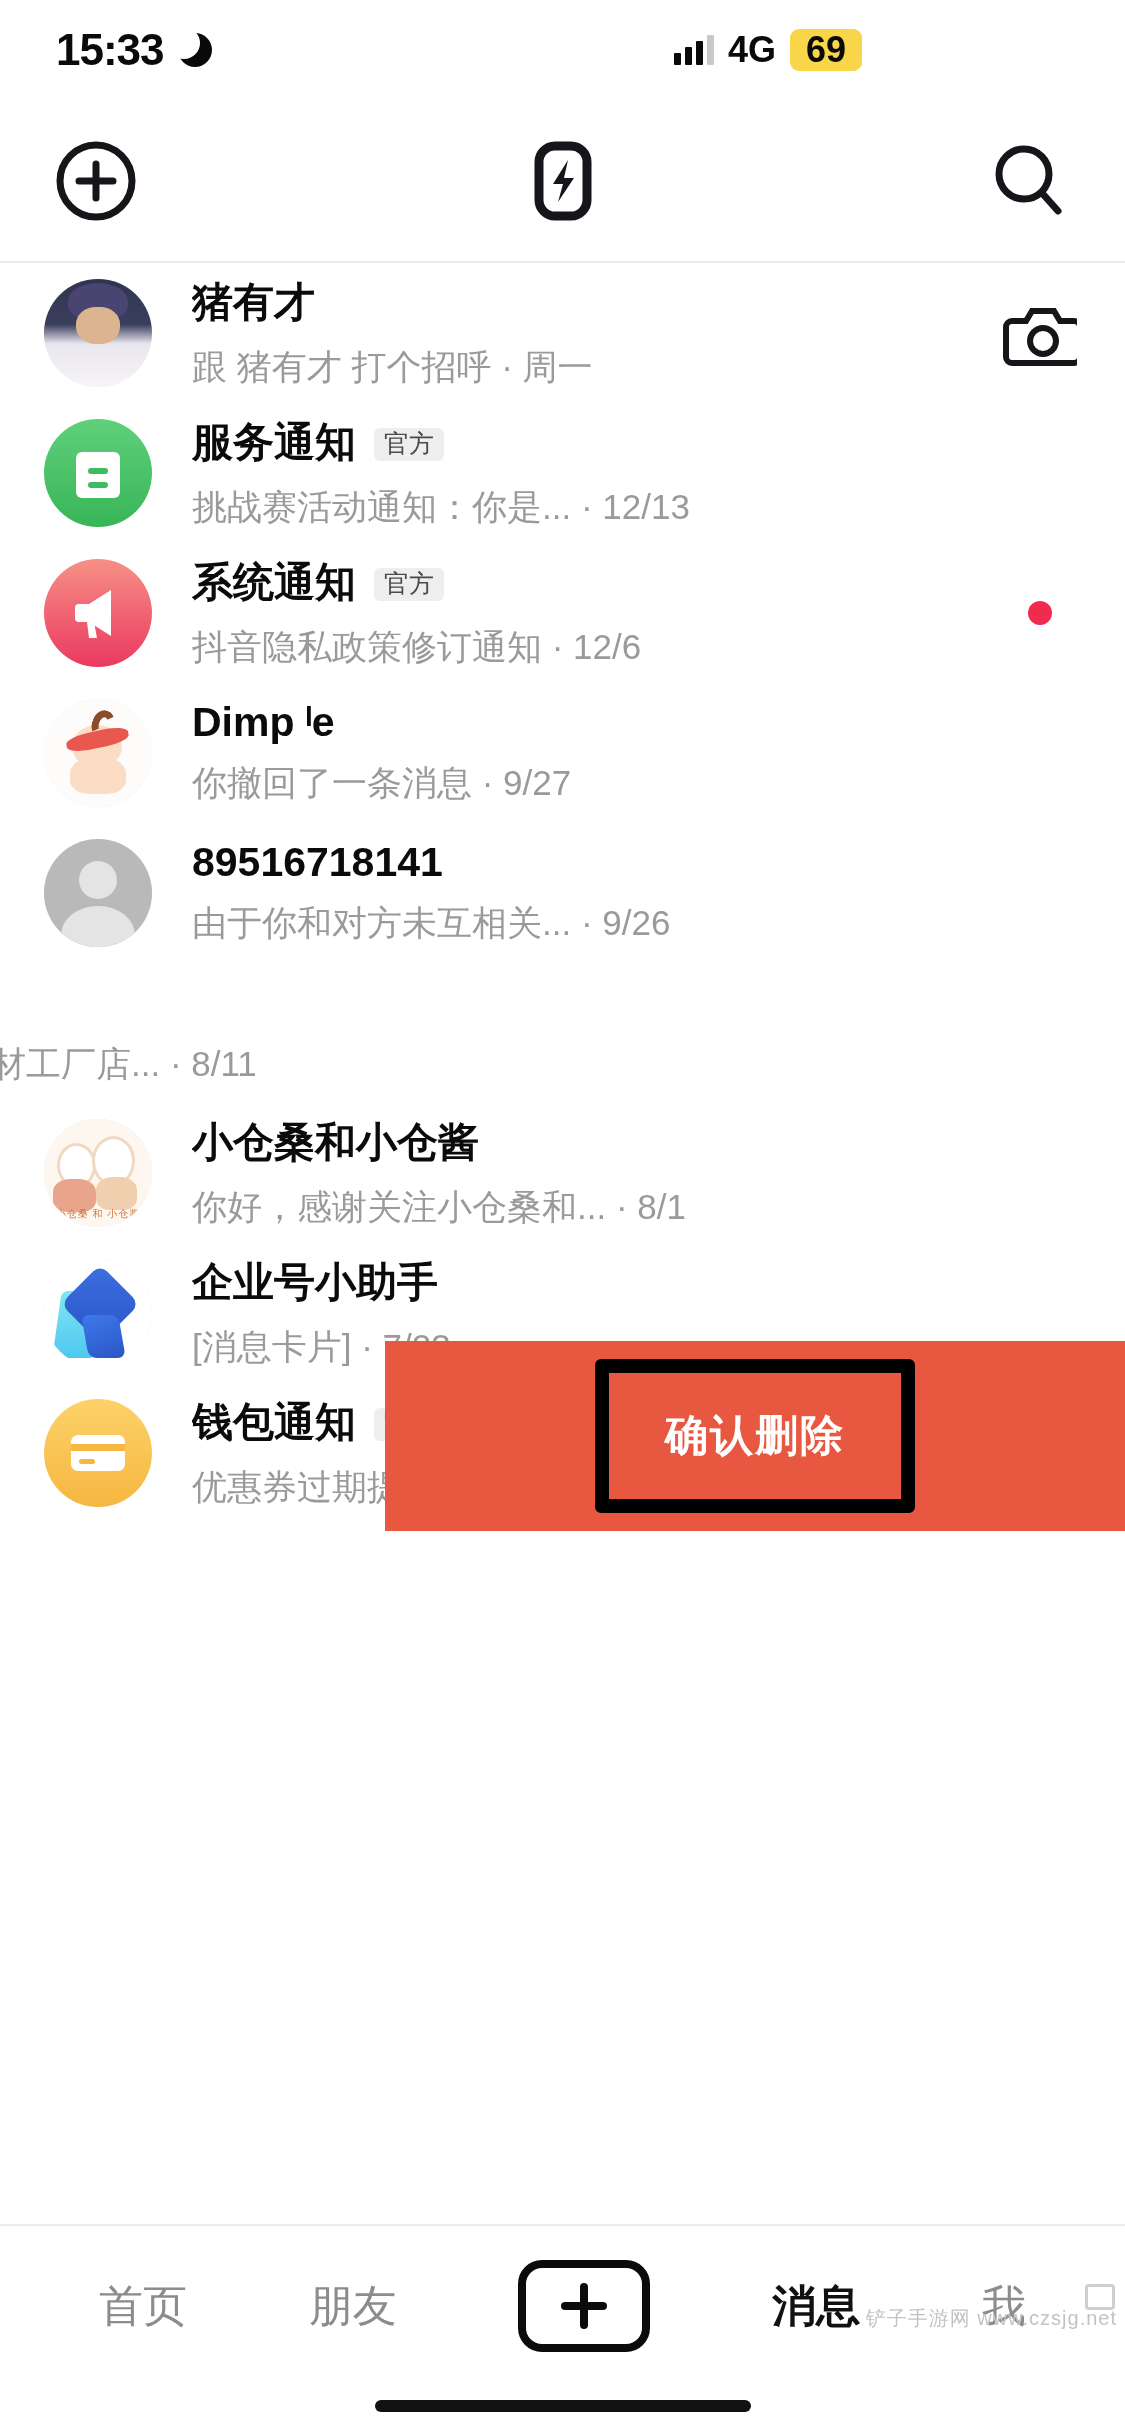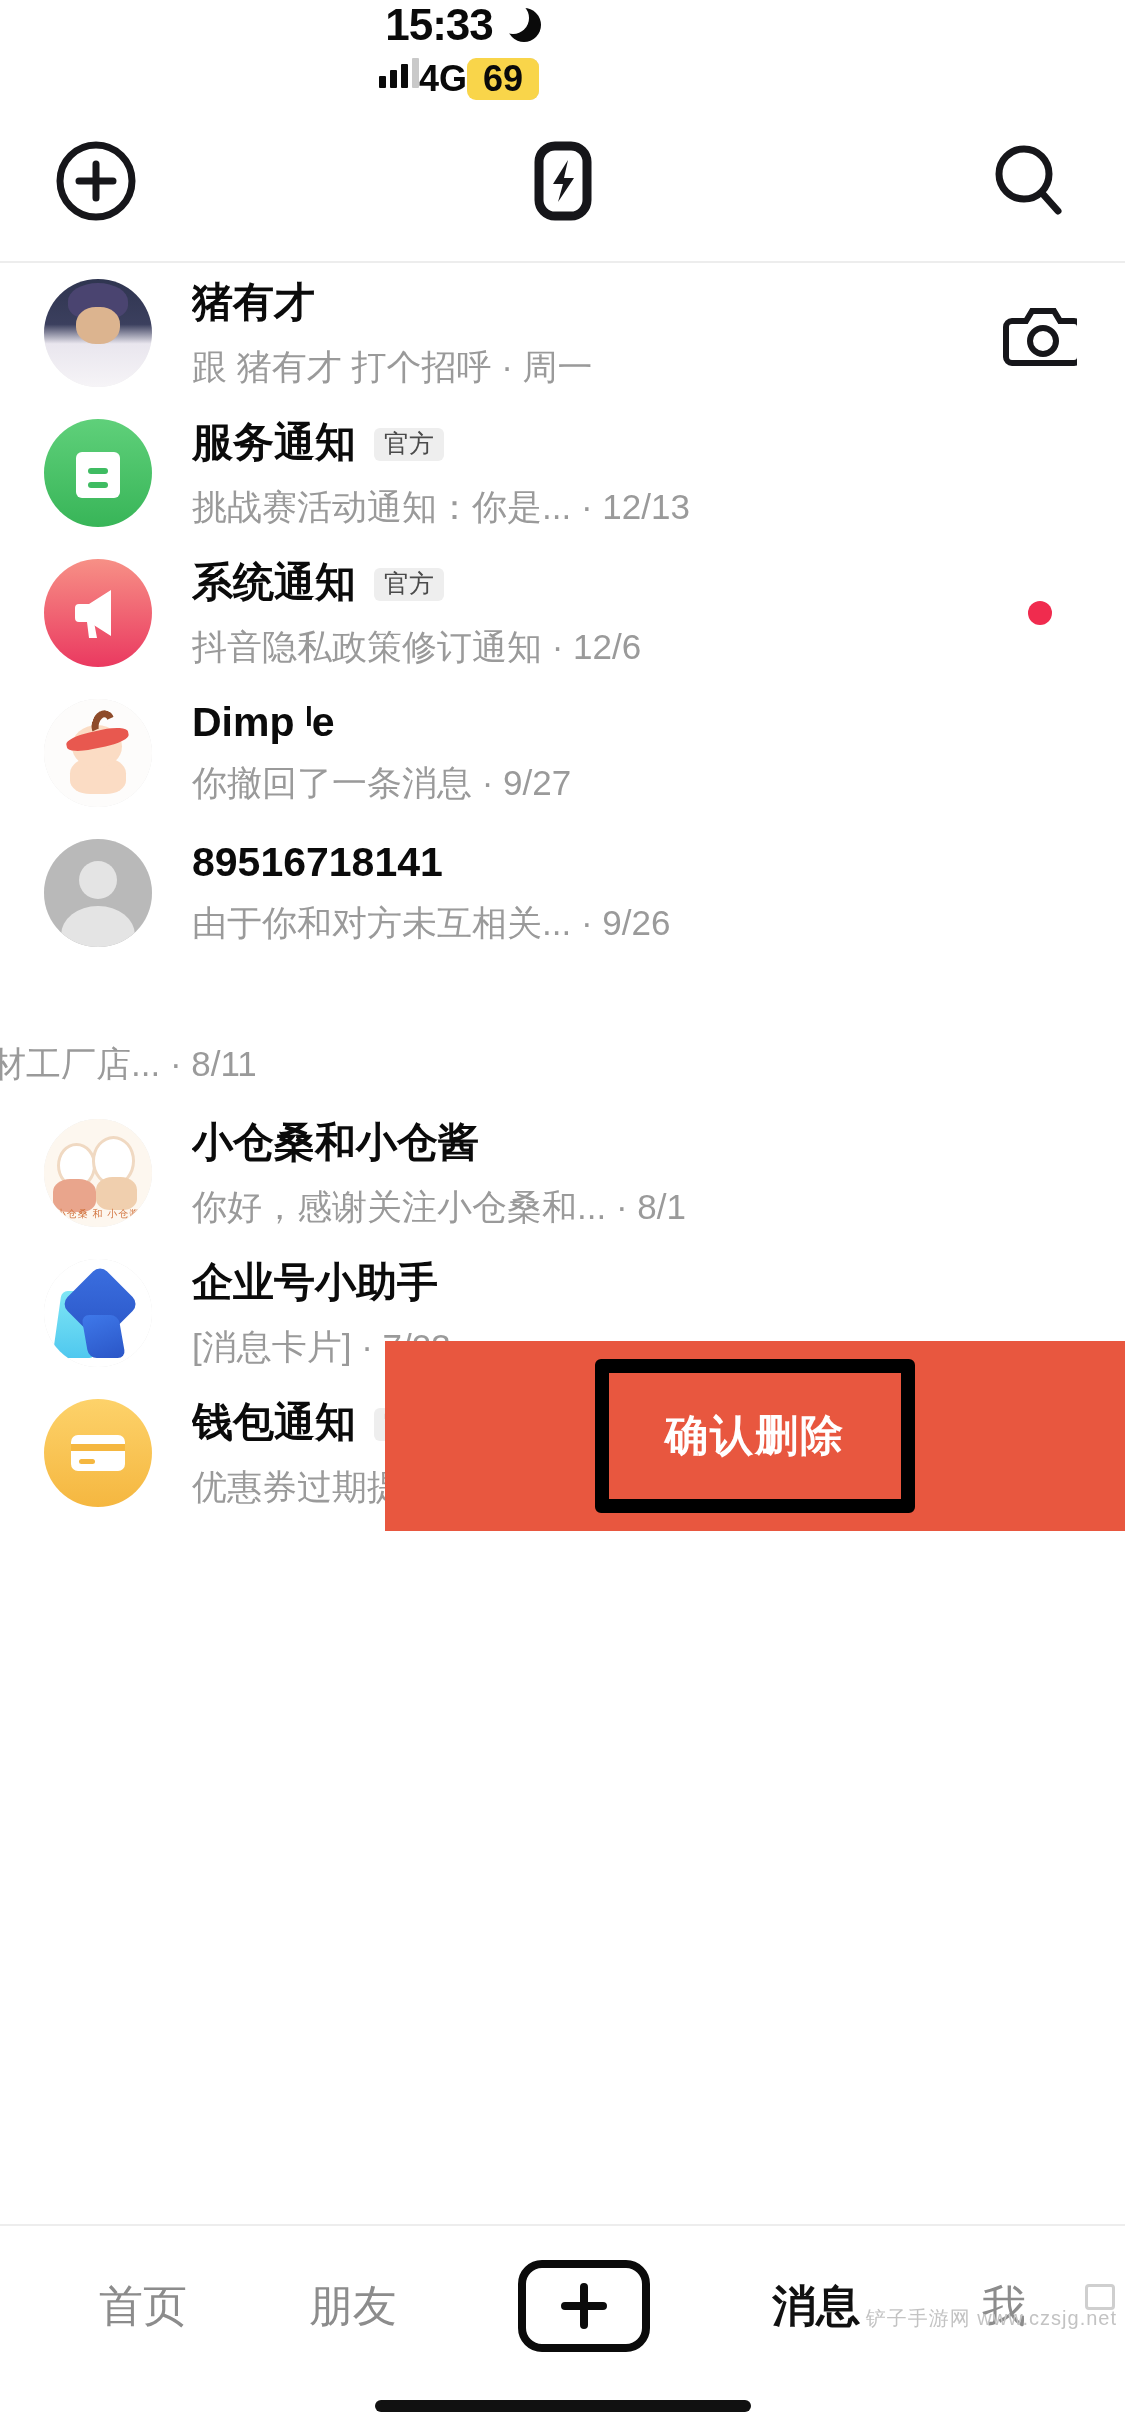--- a/index.html
+++ b/index.html
@@ -8,34 +8,33 @@
     font-family:"Liberation Sans","DejaVu Sans",sans-serif;
     background:#ffffff; overflow:hidden;
   }
   .phone { position:relative; width:1125px; height:2436px; background:#fff; }
 
   
   .statusbar {
     position:absolute; top:0; left:0; width:926px; height:100px;
     display:flex; align-items:center; justify-content:space-between;
     padding:0 56px;
-    flex-direction:column;
   }
   .sb-left { display:flex; align-items:center; gap:14px; }
   .sb-time { font-size:44px; font-weight:700; color:#0a0a0a; letter-spacing:-1px; }
   .moon-icon { width:34px; height:34px; position:relative; }
   .moon-icon:before {
     content:""; position:absolute; inset:0; border-radius:50%;
     background:#0a0a0a;
   }
   .moon-icon:after {
     content:""; position:absolute; left:-10px; top:-6px;
     width:32px; height:32px; border-radius:50%; background:#fff;
   }
-  .sb-right { display:flex; align-items:flex-start; }
+  .sb-right { display:flex; align-items:center; gap:14px; }
   .bars { display:flex; align-items:flex-end; gap:4px; height:30px; }
   .bars i { display:block; width:7px; background:#0a0a0a; border-radius:1px; }
   .bars i:nth-child(1){height:12px}
   .bars i:nth-child(2){height:18px}
   .bars i:nth-child(3){height:24px}
   .bars i:nth-child(4){height:30px; background:#c9c9c9;}
   .sb-net { font-size:36px; font-weight:600; color:#0a0a0a; }
   .batt { position:relative; width:80px; height:42px; }
   .batt-body {
     position:absolute; left:0; top:0; width:72px; height:42px;

